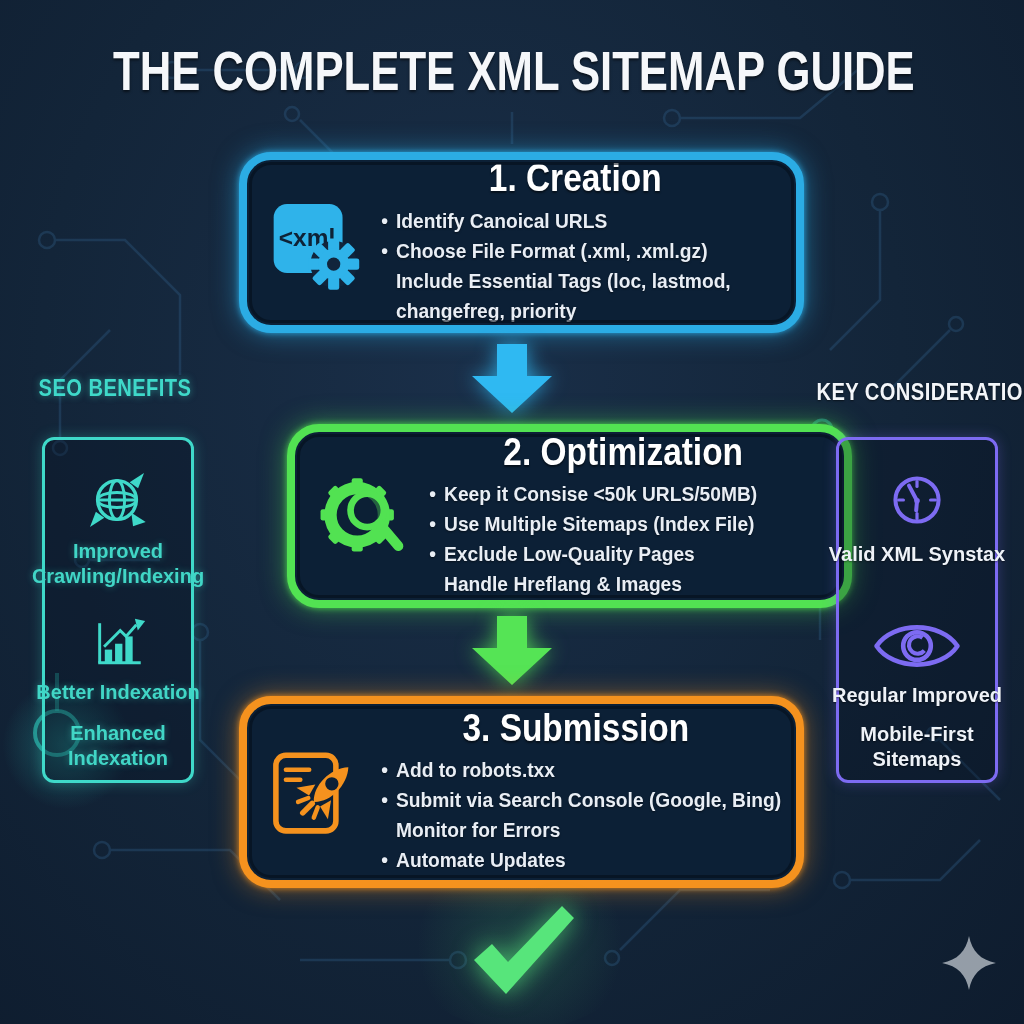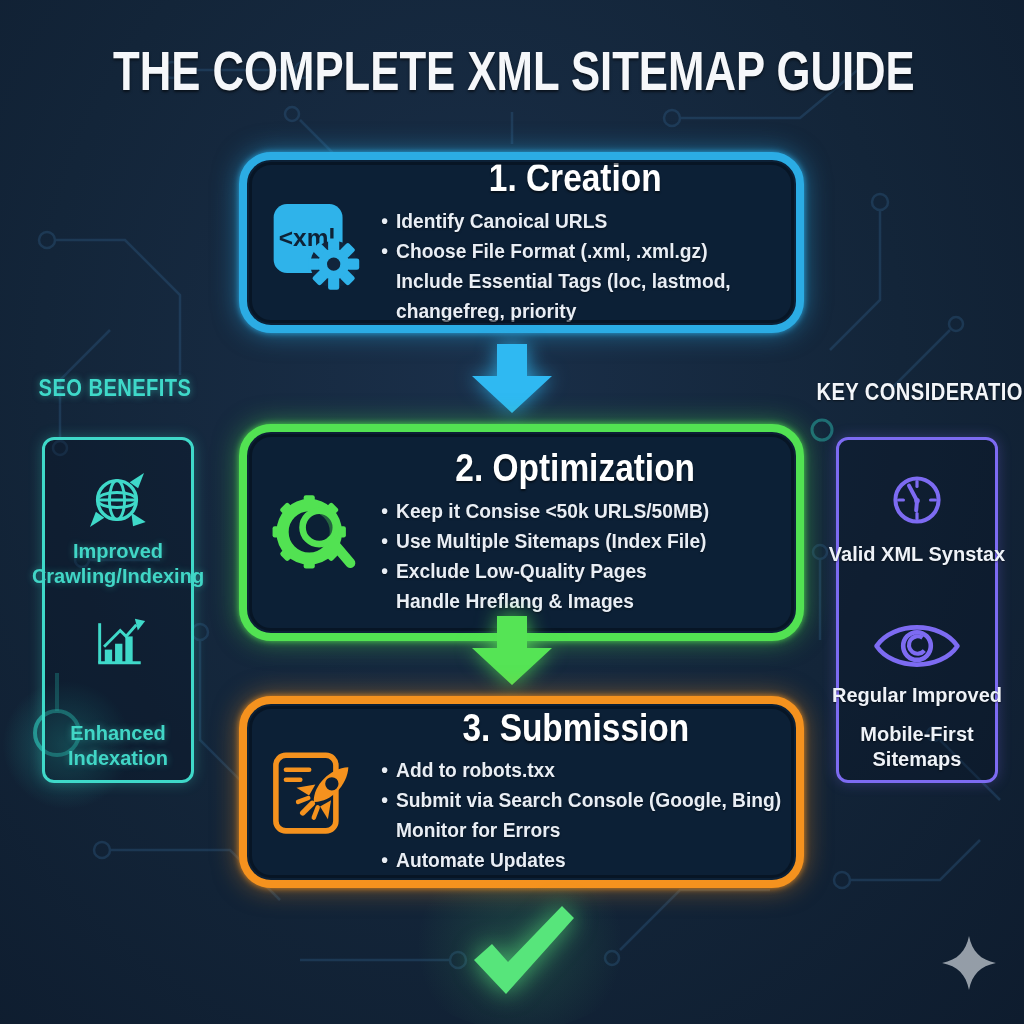--- a/index.html
+++ b/index.html
@@ -30,22 +30,22 @@
   
   .step-box{
     position:absolute;left:239px;width:565px;box-sizing:border-box;
     background:#0c2036;border-radius:32px;
     display:flex;align-items:center;padding:8px 18px 8px 14px;
   }
   .step-box::after{content:"";position:absolute;inset:2px;border-radius:22px;
     border:3px solid rgba(4,13,24,.55);pointer-events:none;}
   .s1{top:152px;height:181px;border:8px solid #2bace4;
       box-shadow:0 0 26px rgba(43,172,228,.55),0 0 6px rgba(43,172,228,.9);}
-  .s2{top:424px;height:217px;border:8px solid #52e252;
-      box-shadow:0 0 26px rgba(82,226,82,.5),0 0 6px rgba(82,226,82,.85);}
+  .s2{top:424px;height:184px;border:8px solid #52e252;
+      box-shadow:0 0 26px rgba(82,226,82,.5),0 0 6px rgba(82,226,82,.85);margin-left:48px;}
   .s3{top:696px;height:192px;border:8px solid #f5921e;
       box-shadow:0 0 26px rgba(245,146,30,.5),0 0 6px rgba(245,146,30,.85);}
   .step-icon{width:112px;flex:0 0 112px;display:flex;justify-content:center;align-items:center;}
   .step-body{flex:1;min-width:0;}
   .step-title{text-align:center;color:#ffffff;font-size:38px;font-weight:700;
     line-height:1.05;margin:0 0 7px 0;text-shadow:0 2px 2px rgba(0,0,0,.5);}
   .step-title>span{display:inline-block;transform:scaleX(.88);white-space:nowrap;}
   .lines{color:#e9eef5;font-size:20px;font-weight:700;line-height:30px;
     transform:scaleX(.96);transform-origin:left center;
     text-shadow:0 1px 2px rgba(0,0,0,.5);}
@@ -297,20 +297,21 @@
     <div class="panel-label teal-label" style="left:-24px;top:99px;width:194px;">Improved Crawling/Indexing</div>
     <svg class="panel-icon" style="left:40px;top:170px;" width="66" height="66" viewBox="0 0 90 90">
       <line x1="20" y1="18" x2="20" y2="72" stroke="#3fd9c9" stroke-width="4"></line>
       <line x1="18" y1="72" x2="76" y2="72" stroke="#3fd9c9" stroke-width="4"></line>
       <rect x="27" y="54" width="10" height="18" fill="#3fd9c9"></rect>
       <rect x="41" y="46" width="10" height="26" fill="#3fd9c9"></rect>
       <rect x="55" y="36" width="10" height="36" fill="#3fd9c9"></rect>
       <polyline points="26,50 48,28 56,36 70,20" stroke="#3fd9c9" stroke-width="4" fill="none"></polyline>
       <path d="M68 12 L82 15 L72 28 Z" fill="#3fd9c9"></path>
     </svg>
+    <div class="panel-label teal-label" style="left:-24px;top:240px;width:194px;">Better Indexation</div>
     <div class="panel-label teal-label" style="left:-24px;top:281px;width:194px;">Enhanced Indexation</div>
   </div>
 
   <div class="panel-header" id="right-header">
     <span>KEY CONSIDERATIONS</span>
   </div>
   <div class="side-panel" id="right-panel">
     <svg class="panel-icon" style="left:42px;top:24px;" width="72" height="72" viewBox="0 0 90 90">
       <g stroke="#7d6bf2" fill="none" stroke-linecap="round">
         <circle cx="45" cy="45" r="27" stroke-width="5"></circle>

